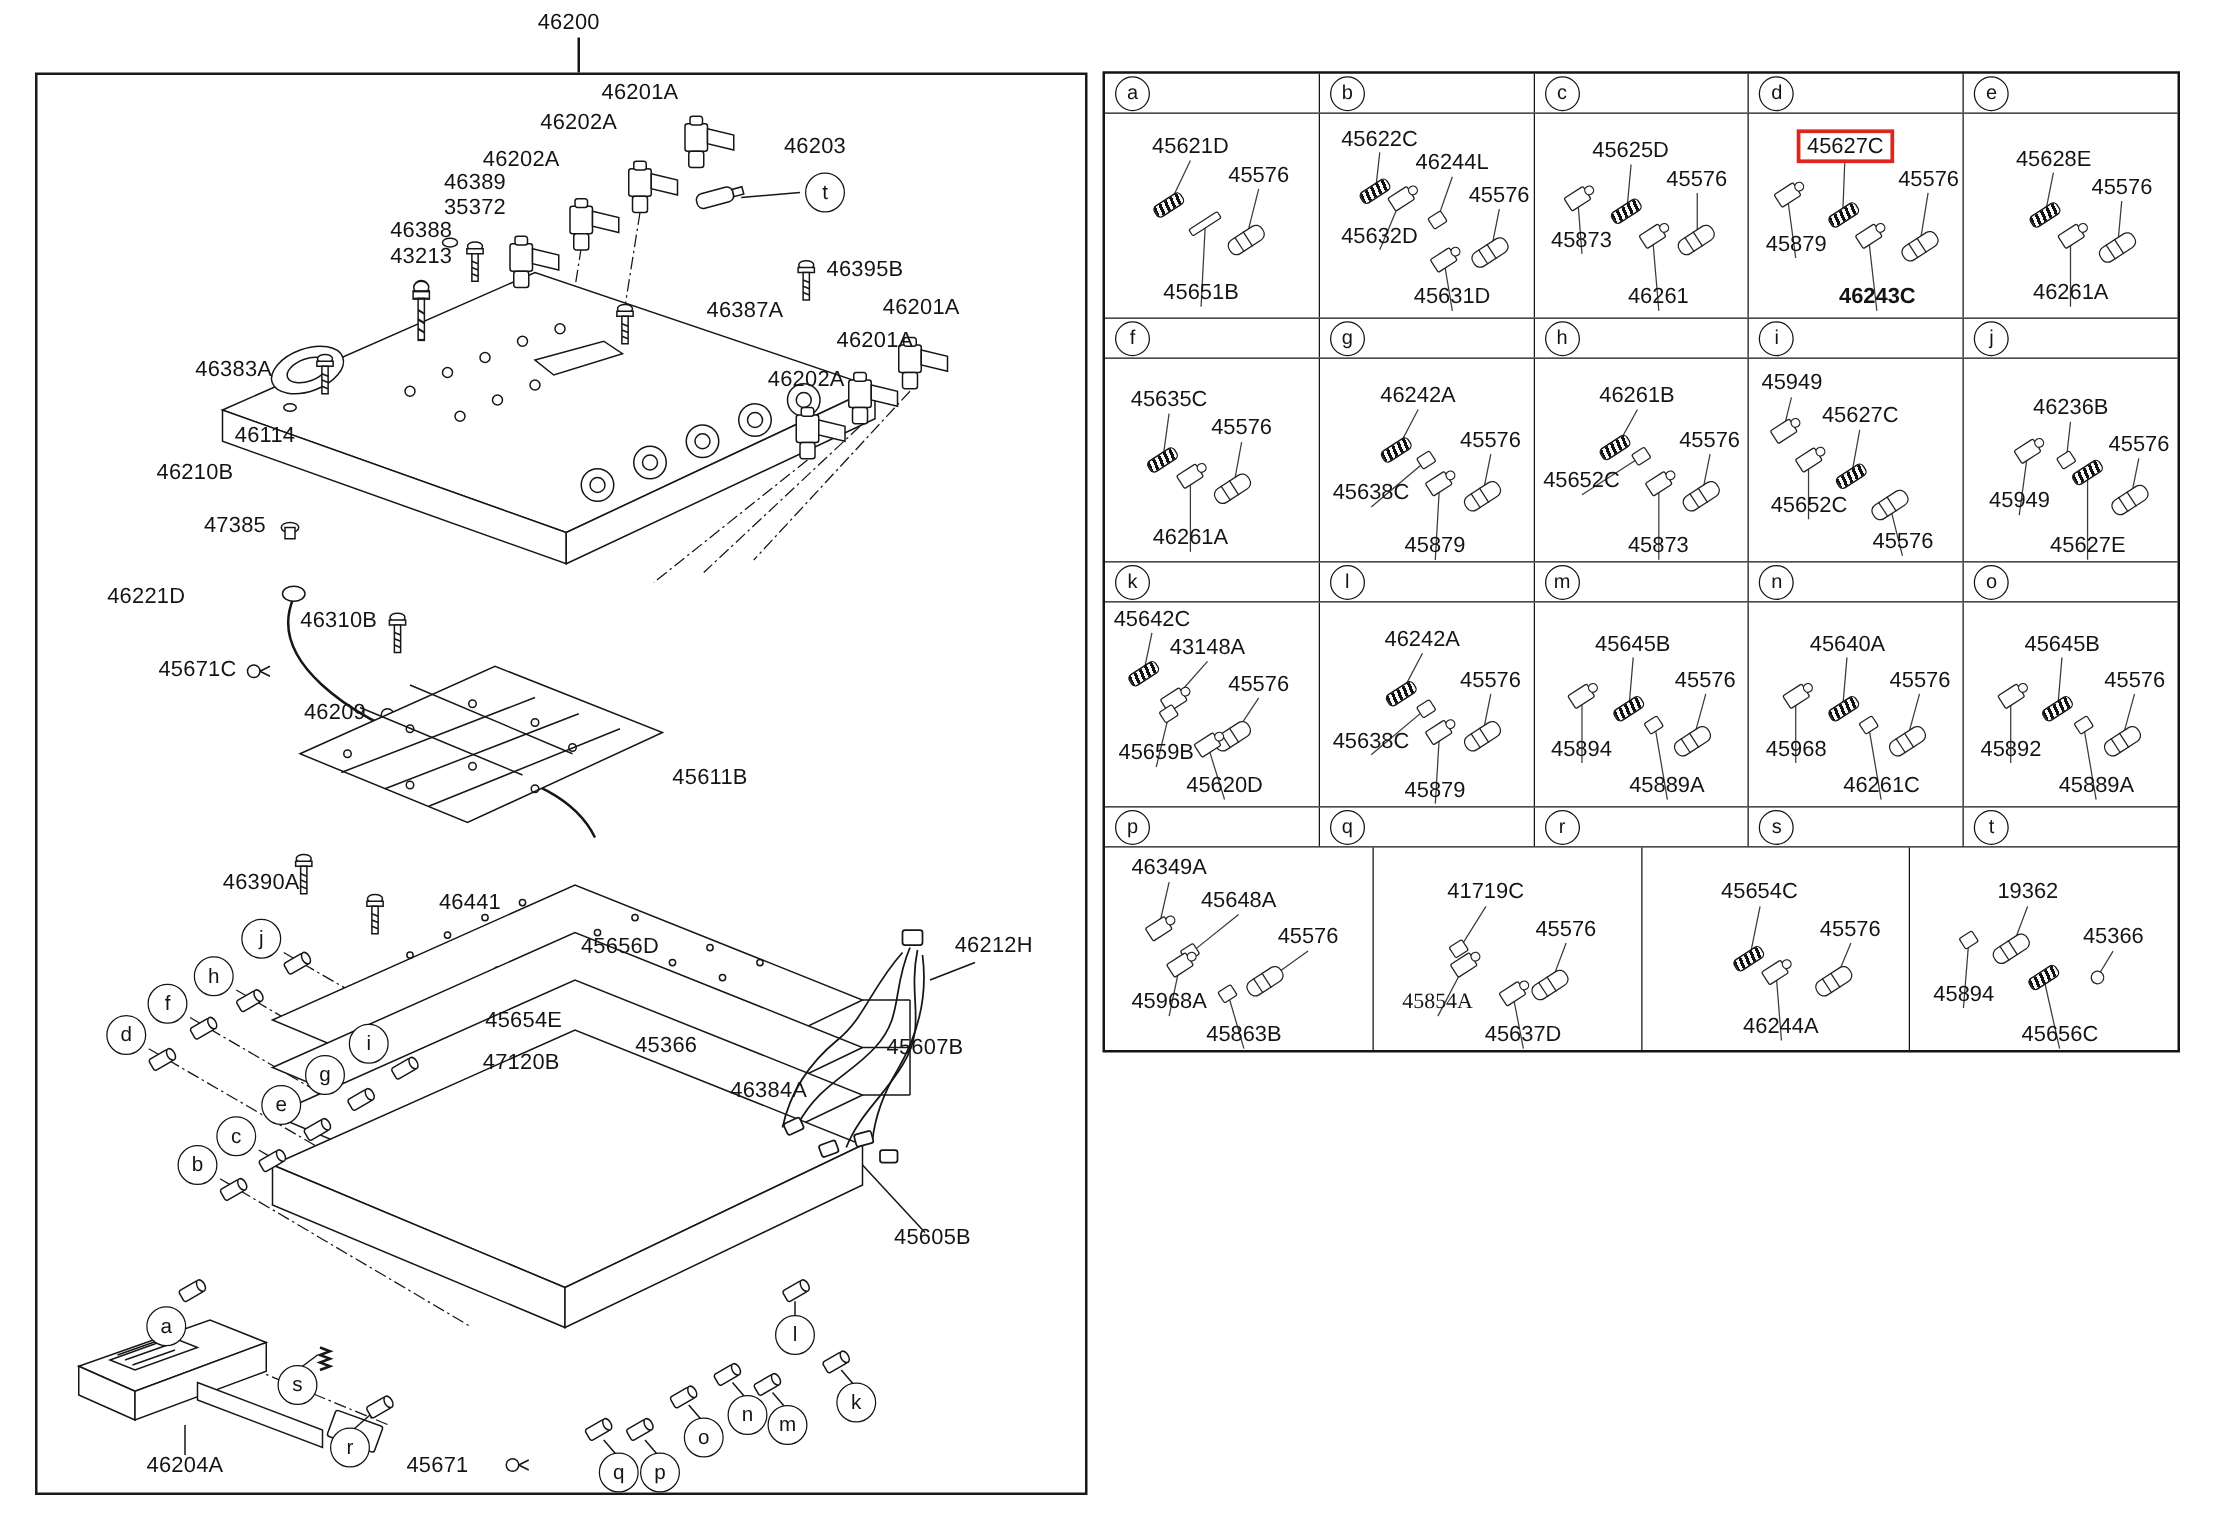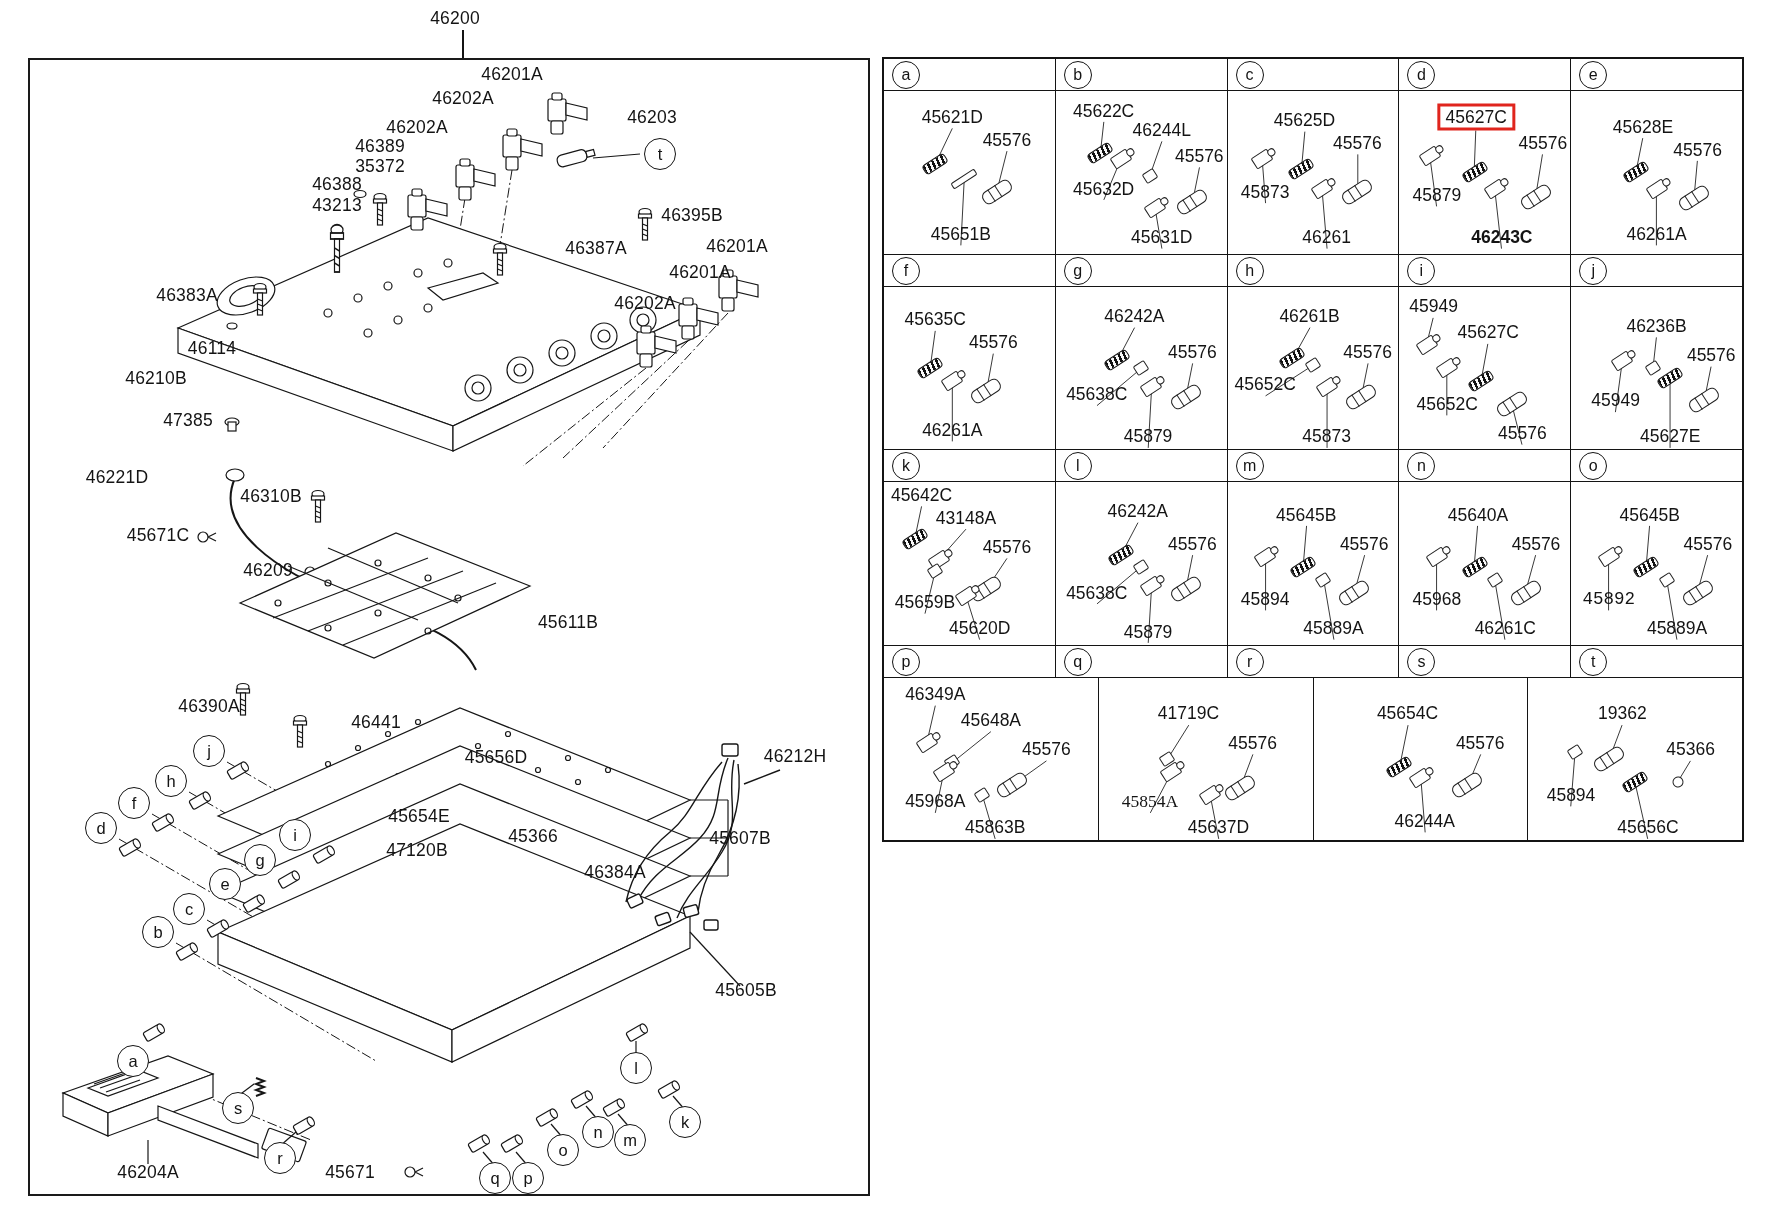--- a/index.html
+++ b/index.html
@@ -560,21 +560,21 @@
           <line x1="80%" y1="45%" x2="74%" y2="68%" stroke="#3a3a3a" stroke-width="1"></line>
           <line x1="22%" y1="79%" x2="22%" y2="46%" stroke="#3a3a3a" stroke-width="1"></line>
           <line x1="62%" y1="97%" x2="56%" y2="60%" stroke="#3a3a3a" stroke-width="1"></line>
         </svg>
       </div>
       <div class="bcell">
         <span class="part-label" style="left: 46%; top: 20%;">45645B</span>
         <span class="glyph g-spring" style="left: 44%; top: 52%;"></span>
         <span class="part-label" style="left: 80%; top: 38%;">45576</span>
         <span class="glyph g-assy" style="left: 74%; top: 68%;"></span>
-        <span class="part-label" style="left: 22%; top: 72%; font-family: Liberation Mono, monospace;">45892</span>
+        <span class="part-label" style="left: 22%; top: 72%;">45892</span>
         <span class="glyph g-sleeve" style="left: 22%; top: 46%;"></span>
         <span class="part-label" style="left: 62%; top: 90%;">45889A</span>
         <span class="glyph g-small" style="left: 56%; top: 60%;"></span>
         <svg class="cell-leaders">
           <line x1="46%" y1="27%" x2="44%" y2="52%" stroke="#3a3a3a" stroke-width="1"></line>
           <line x1="80%" y1="45%" x2="74%" y2="68%" stroke="#3a3a3a" stroke-width="1"></line>
           <line x1="22%" y1="79%" x2="22%" y2="46%" stroke="#3a3a3a" stroke-width="1"></line>
           <line x1="62%" y1="97%" x2="56%" y2="60%" stroke="#3a3a3a" stroke-width="1"></line>
         </svg>
       </div>

